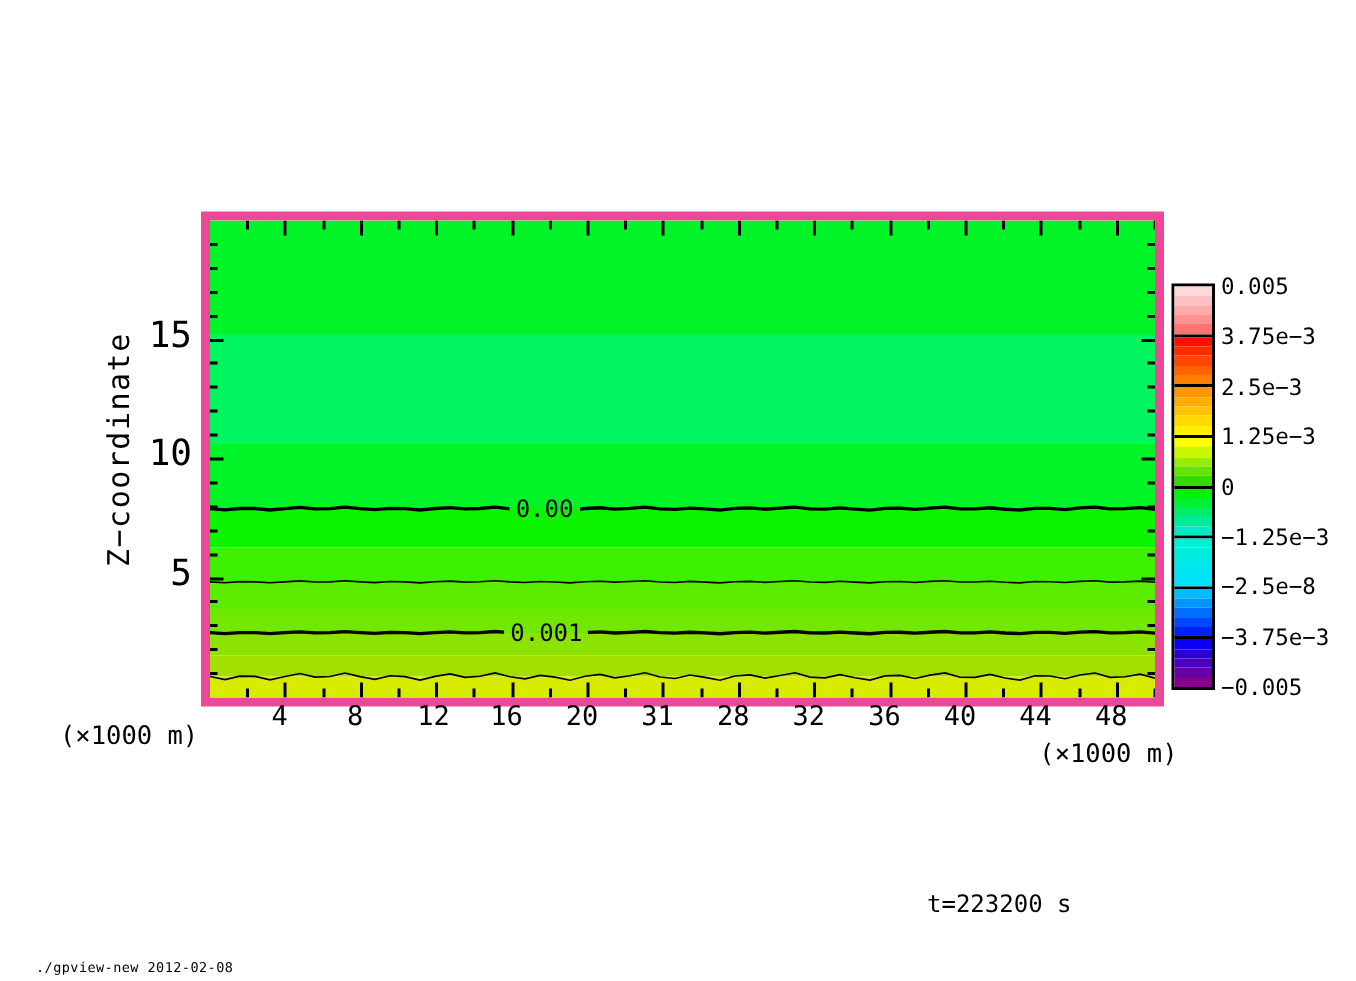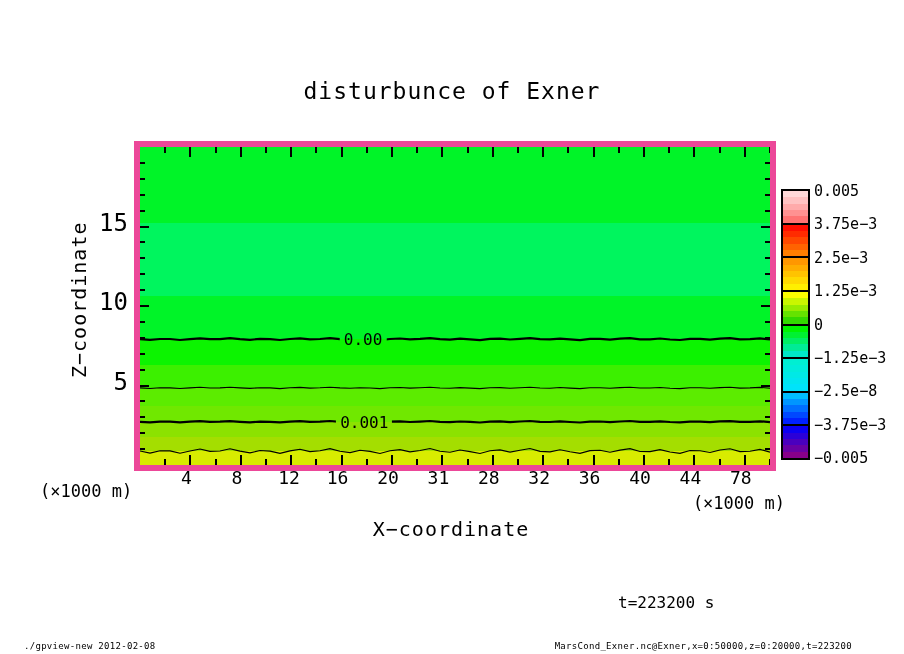--- a/index.html
+++ b/index.html
@@ -31,21 +31,20 @@
   .cbar-block{flex:1;display:flex;flex-direction:column;box-sizing:border-box;}
   .cbar-block + .cbar-block{border-top:2px solid #000;}
   .cbar-sub{flex:1;}
   .cbar-label{position:absolute;left:814px;font-size:15px;line-height:18px;white-space:nowrap;}
 </style>
 </head>
 <body>
 
 <div class="canvas">
 
-  <div class="abs title">disturbunce of Exner</div>
 
   <div class="abs ylab">Z−coordinate</div>
 
   <div class="abs plot-frame">
     <div class="plot-area" id="plot-area">
         <div class="band" style="top: 0px; height: 76.82px; background: rgb(0, 244, 40);"></div>
         <div class="band" style="top: 76.32px; height: 73.64px; background: rgb(0, 245, 94);"></div>
         <div class="band" style="top: 149.46px; height: 43.112px; background: rgb(0, 244, 40);"></div>
         <div class="band" style="top: 192.072px; height: 26.258px; background: rgb(12, 244, 0);"></div>
         <div class="band" style="top: 217.83px; height: 23.555px; background: rgb(60, 240, 0);"></div>
@@ -163,33 +162,31 @@
       <div class="abs xtick-label" style="left: 214.8px;">8</div>
       <div class="abs xtick-label" style="left: 267px;">12</div>
       <div class="abs xtick-label" style="left: 315.6px;">16</div>
       <div class="abs xtick-label" style="left: 366px;">20</div>
       <div class="abs xtick-label" style="left: 416.4px;">31</div>
       <div class="abs xtick-label" style="left: 466.8px;">28</div>
       <div class="abs xtick-label" style="left: 517.2px;">32</div>
       <div class="abs xtick-label" style="left: 567.6px;">36</div>
       <div class="abs xtick-label" style="left: 618px;">40</div>
       <div class="abs xtick-label" style="left: 668.4px;">44</div>
-      <div class="abs xtick-label" style="left: 718.8px;">78</div>
+      <div class="abs xtick-label" style="left: 718.8px;">48</div>
     </div>
 
   <div class="abs xunit-left">(×1000 m)</div>
   <div class="abs xunit-right">(×1000 m)</div>
 
-  <div class="abs xlab">X−coordinate</div>
 
 
   <div class="abs timelab">t=223200 s</div>
 
   <div class="abs footer footer-left">./gpview-new  2012-02-08</div>
-  <div class="abs footer footer-right">MarsCond_Exner.nc@Exner,x=0:50000,z=0:20000,t=223200</div>
 
   <div class="abs cbar-frame">
     <div class="cbar-inner" id="cbar-inner">
         <div class="cbar-block">
           <div class="cbar-sub" style="background: rgb(255, 217, 217);"></div>
           <div class="cbar-sub" style="background: rgb(255, 194, 194);"></div>
           <div class="cbar-sub" style="background: rgb(255, 170, 170);"></div>
           <div class="cbar-sub" style="background: rgb(255, 145, 145);"></div>
           <div class="cbar-sub" style="background: rgb(255, 115, 115);"></div>
         </div>

